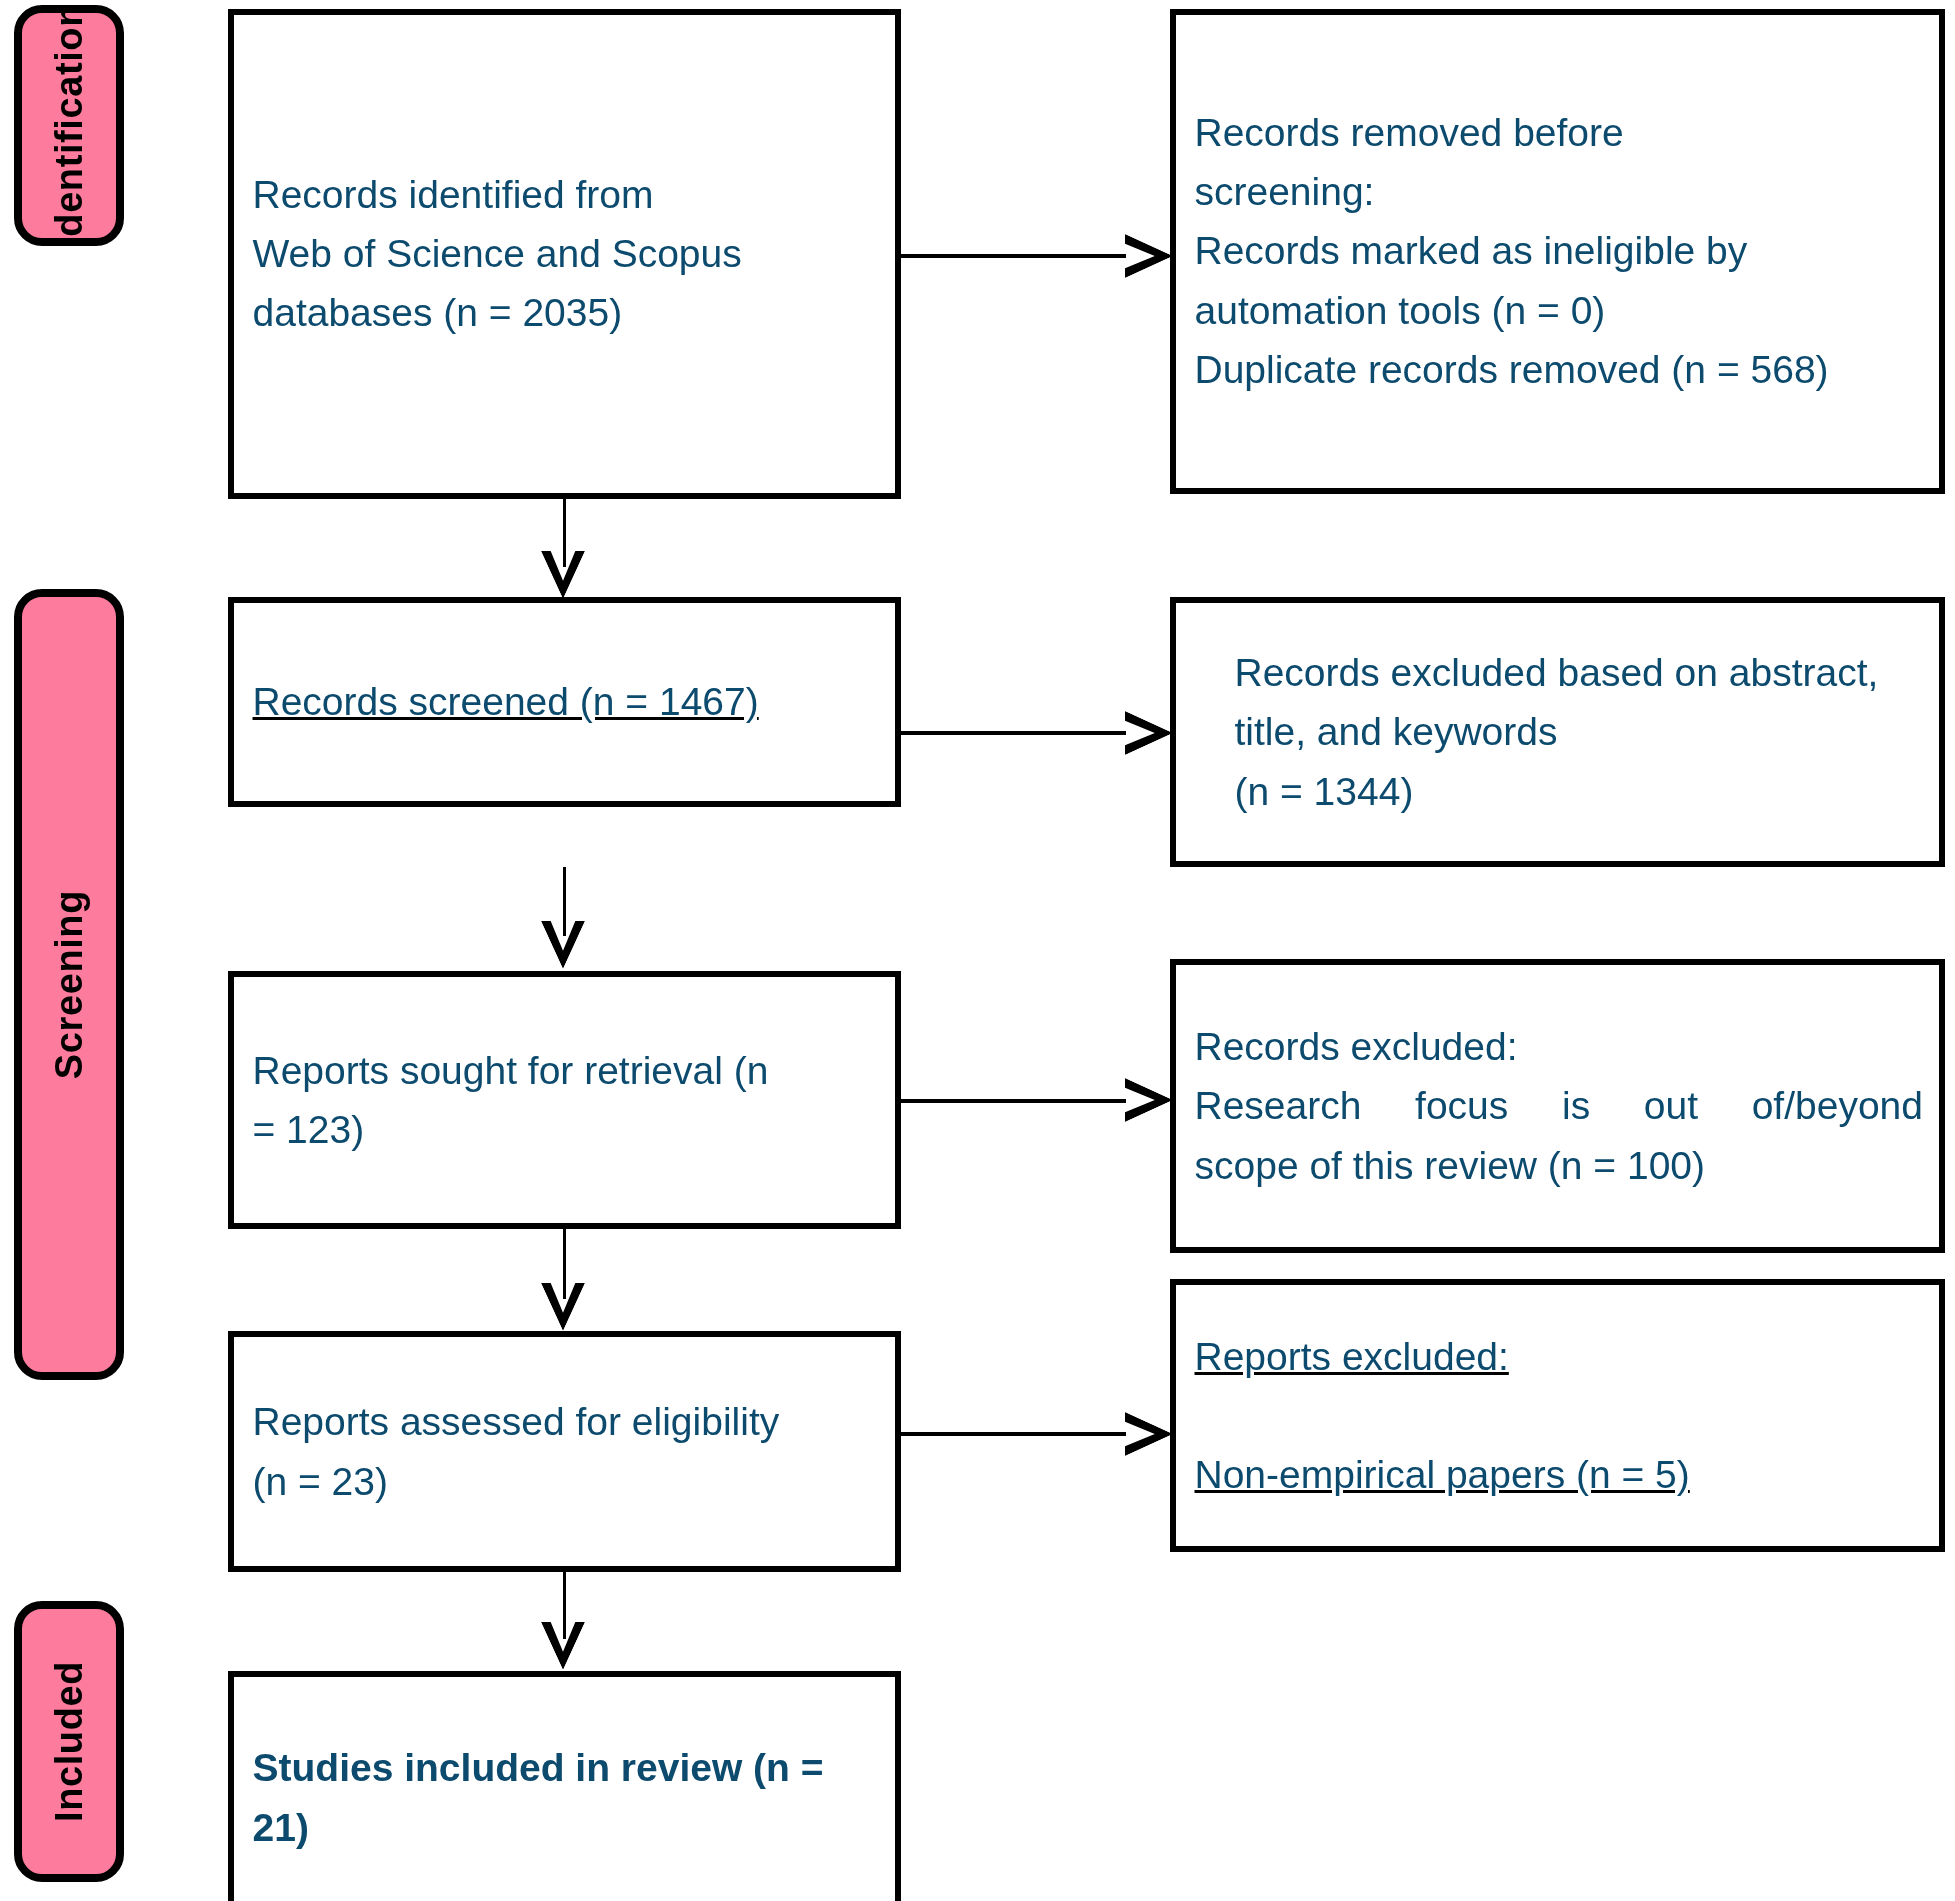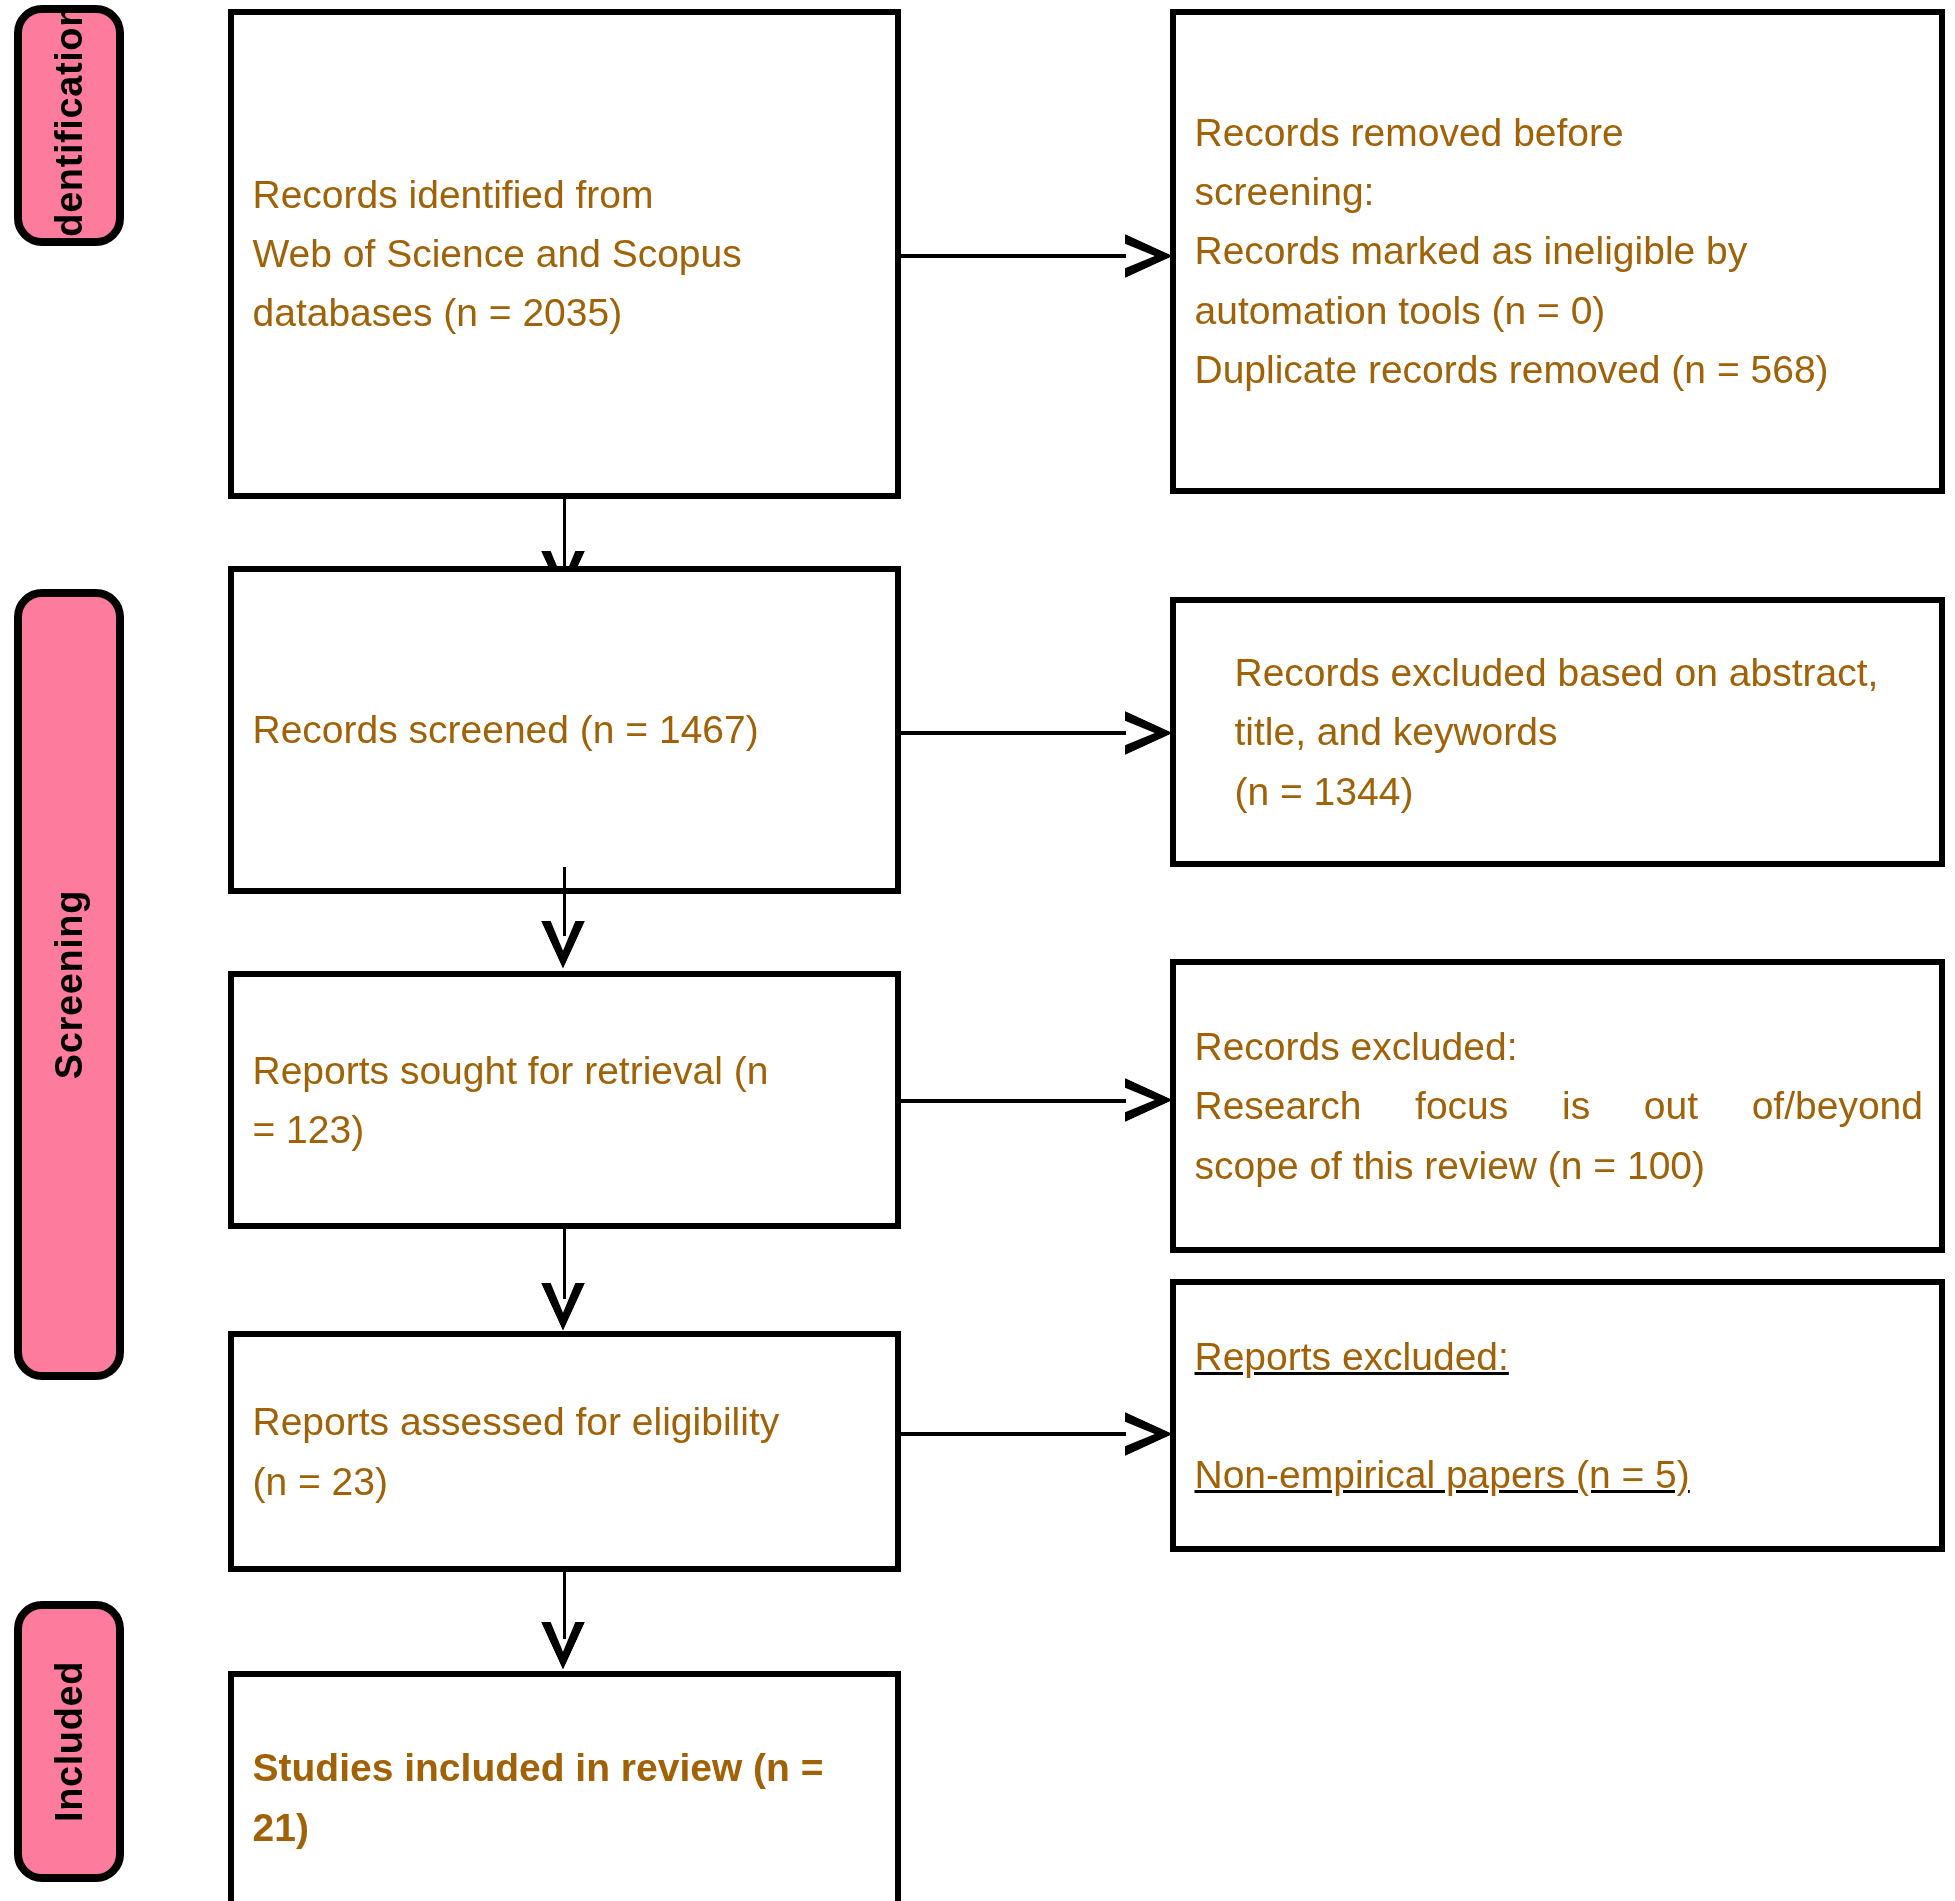--- a/index.html
+++ b/index.html
@@ -45,21 +45,21 @@
     position: absolute;
     background: #ffffff;
     border: 6.8px solid #000000;
     box-sizing: border-box;
     display: flex;
     align-items: center;
   }
   .flow-box .box-text {
     font-size: 39px;
     line-height: 1.52;
-    color: #a16207;
+    color: #0c4a6e;
     padding: 0 16px 0 18.5px;
     width: 100%;
     box-sizing: border-box;
   }
   .flow-box.justify .box-text { text-align: justify; }
   .flow-box.justify .box-text > span { display: block; }
   .flow-box.justify .box-text > span.jl {
     text-align: justify;
     text-align-last: justify;
   }
@@ -127,21 +127,21 @@
       <span>Duplicate records removed (n = 568)</span>
     </div>
   </div>
 
   <div class="h-line" style="left:901px; top:254px; width:225px;"></div>
   <div class="arrow-right" style="left:1125px; top:234px;"></div>
 
   <div class="v-line" style="left:563px; top:499px; height:68px;"></div>
   <div class="arrow-down" style="left:541px; top:551px;"></div>
 
-  <div class="flow-box" style="left:228px; top:566px; width:673px; height:328px;">
+  <div class="flow-box" style="left:228px; top:597px; width:673px; height:210px;text-decoration:underline;">
     <div class="box-text">
       <span>Records screened (n = 1467)</span>
     </div>
   </div>
 
   <div class="flow-box" style="left:1170px; top:597px; width:775px; height:270px;padding-left:40px;">
     <div class="box-text">
       <span>Records excluded based on abstract,</span><br>
       <span>title, and keywords</span><br>
       <span>(n = 1344)</span>

